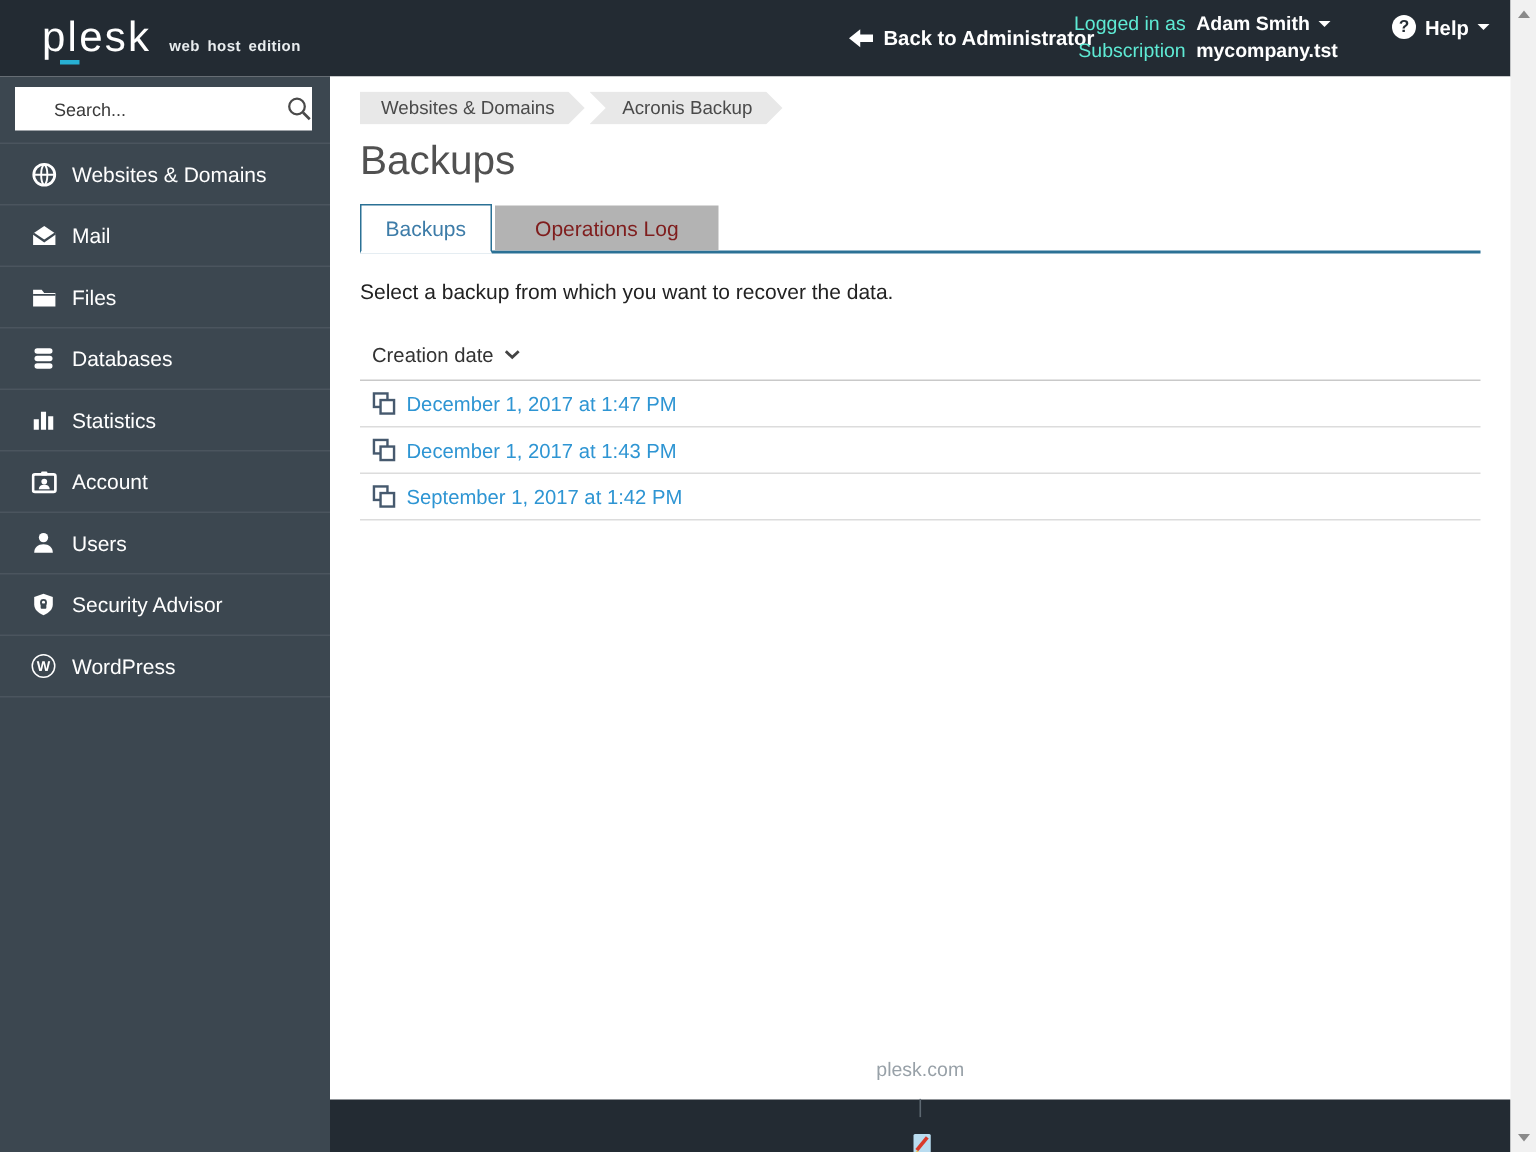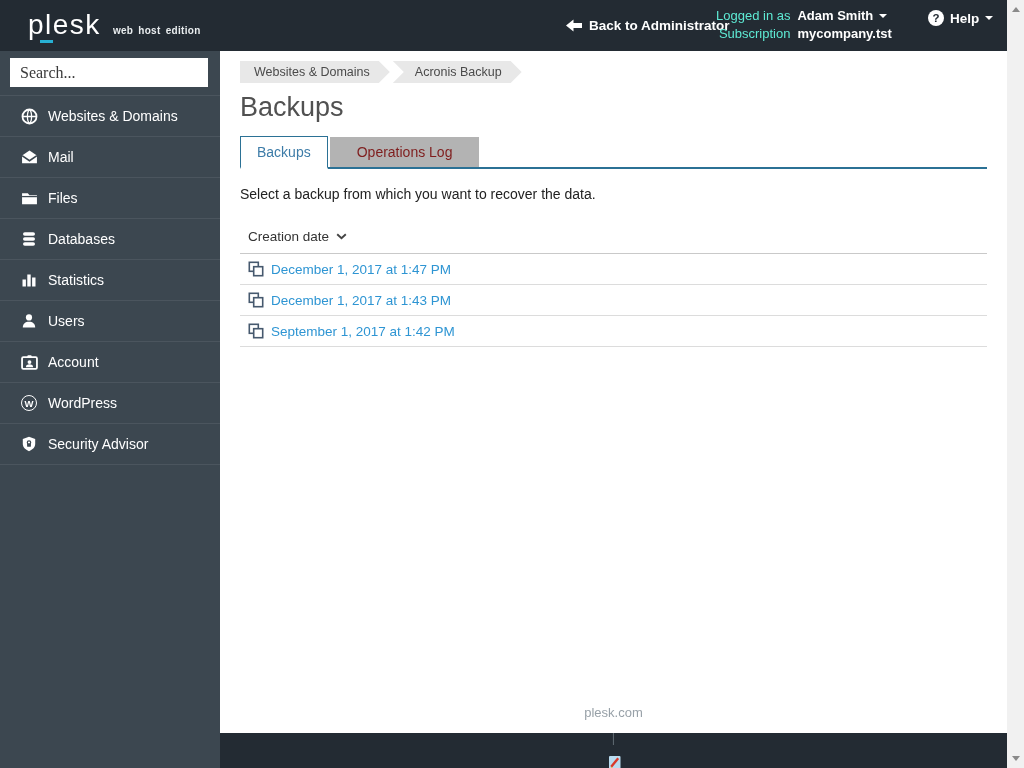--- a/index.html
+++ b/index.html
@@ -50,22 +50,22 @@
   
   .sidebar {
     position:absolute; left:0; top:51px; width:220px; height:717px;
     background:#3c4750;
   }
   .search-box {
     margin:7px 12px 8px 10px; height:29px; background:#fff;
     display:flex; align-items:center; padding:0 8px 0 10px;
   }
   .search-box input {
-    flex:1; border:none; outline:none; font-size:16px; color:#333;
-    font-family:Liberation Serif, serif; background:transparent;
+    flex:1; border:none; outline:none; font-size:12px; color:#333;
+    font-family:Liberation Sans, sans-serif; background:transparent;margin-left:16px;
   }
   .search-box input::placeholder { color:#3a3a3a; opacity:1; }
   .menu { border-top:1px solid #4b555e; }
   .menu-item {
     height:41px; display:flex; align-items:center; padding-left:20px;
     border-bottom:1px solid #4b555e; cursor:pointer; color:#fff;
   }
   .micon { width:18px; height:18px; display:flex; align-items:center; justify-content:center; flex:none; }
   .mlabel { margin-left:10px; font-size:14px; }
   .wp-circle {
@@ -221,53 +221,53 @@
         <svg width="16" height="16" viewBox="0 0 16 16">
           <rect x="1.5" y="7.5" width="3.4" height="7" fill="#fff"></rect>
           <rect x="6.3" y="2.5" width="3.4" height="12" fill="#fff"></rect>
           <rect x="11.1" y="5.5" width="3.4" height="9" fill="#fff"></rect>
         </svg>
       </span>
       <span class="mlabel">Statistics</span>
     </div>
     <div class="menu-item">
       <span class="micon">
-        <svg width="16" height="16" viewBox="0 0 16 16">
-          <circle cx="8" cy="4.4" r="3.1" fill="#fff"></circle>
-          <path d="M1.8 14.5 C1.8 10.8 4.4 8.8 8 8.8 C11.6 8.8 14.2 10.8 14.2 14.5 Z" fill="#fff"></path>
-        </svg>
-      </span>
-      <span class="mlabel">Users</span>
-    </div>
-    <div class="menu-item">
-      <span class="micon">
         <svg width="17" height="17" viewBox="0 0 16 16">
           <rect x="1" y="3" width="14" height="11" rx="1.2" fill="none" stroke="#fff" stroke-width="1.7"></rect>
           <rect x="6" y="1.2" width="4" height="2.6" rx="0.8" fill="#fff"></rect>
           <circle cx="8" cy="7.6" r="1.8" fill="#fff"></circle>
           <path d="M4.6 12.4 C4.6 10.4 6.1 9.6 8 9.6 C9.9 9.6 11.4 10.4 11.4 12.4 Z" fill="#fff"></path>
         </svg>
       </span>
       <span class="mlabel">Account</span>
     </div>
     <div class="menu-item">
       <span class="micon">
+        <svg width="16" height="16" viewBox="0 0 16 16">
+          <circle cx="8" cy="4.4" r="3.1" fill="#fff"></circle>
+          <path d="M1.8 14.5 C1.8 10.8 4.4 8.8 8 8.8 C11.6 8.8 14.2 10.8 14.2 14.5 Z" fill="#fff"></path>
+        </svg>
+      </span>
+      <span class="mlabel">Users</span>
+    </div>
+    <div class="menu-item">
+      <span class="micon">
+        <svg width="16" height="16" viewBox="0 0 16 16">
+          <path d="M8 0.8 L14.2 3 V7.8 C14.2 11.3 11.7 13.5 8 15.2 C4.3 13.5 1.8 11.3 1.8 7.8 V3 Z" fill="#fff"></path>
+          <circle cx="8" cy="6.6" r="1.7" fill="none" stroke="#3c4750" stroke-width="1.2"></circle>
+          <rect x="6.1" y="7.4" width="3.8" height="3.4" rx="0.6" fill="#3c4750"></rect>
+        </svg>
+      </span>
+      <span class="mlabel">Security Advisor</span>
+    </div>
+    <div class="menu-item">
+      <span class="micon">
           <span class="wp-circle"></span>
         </span>
       <span class="mlabel">WordPress</span>
-    </div>
-    <div class="menu-item">
-      <span class="micon">
-        <svg width="16" height="16" viewBox="0 0 16 16">
-          <path d="M8 0.8 L14.2 3 V7.8 C14.2 11.3 11.7 13.5 8 15.2 C4.3 13.5 1.8 11.3 1.8 7.8 V3 Z" fill="#fff"></path>
-          <circle cx="8" cy="6.6" r="1.7" fill="none" stroke="#3c4750" stroke-width="1.2"></circle>
-          <rect x="6.1" y="7.4" width="3.8" height="3.4" rx="0.6" fill="#3c4750"></rect>
-        </svg>
-      </span>
-      <span class="mlabel">Security Advisor</span>
     </div>
   </div>
 </div>
 
 <div class="content">
   <div class="breadcrumb">
     <div class="crumb crumb-first">Websites &amp; Domains</div>
     <div class="crumb crumb-next">Acronis Backup</div>
   </div>
 

